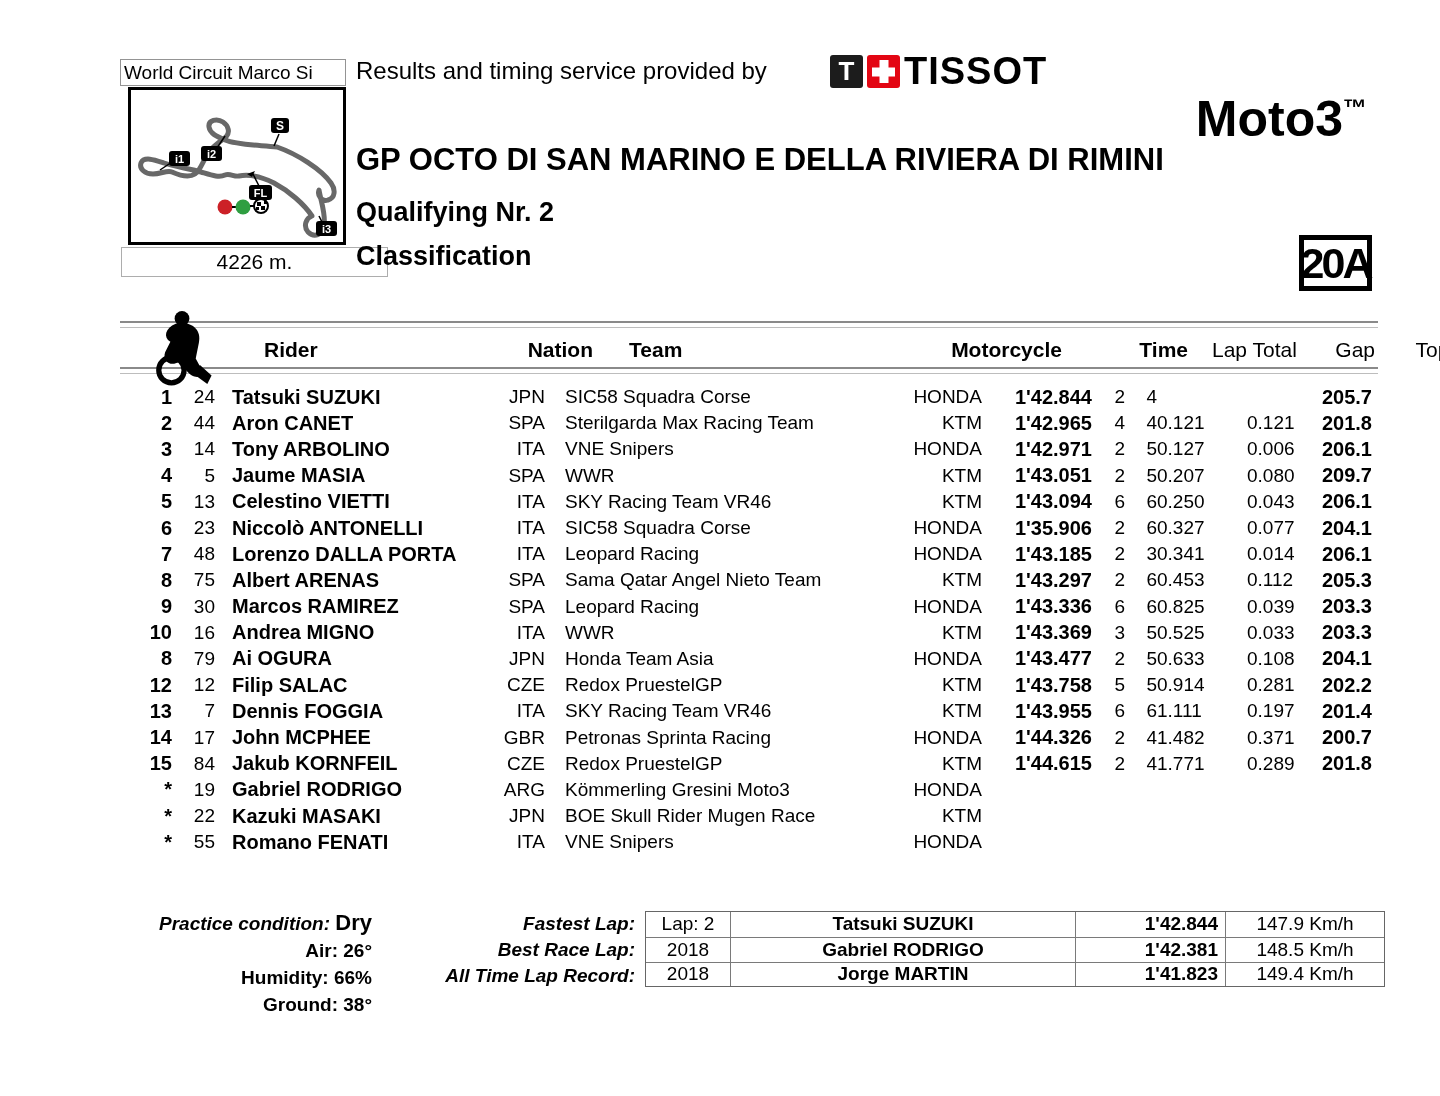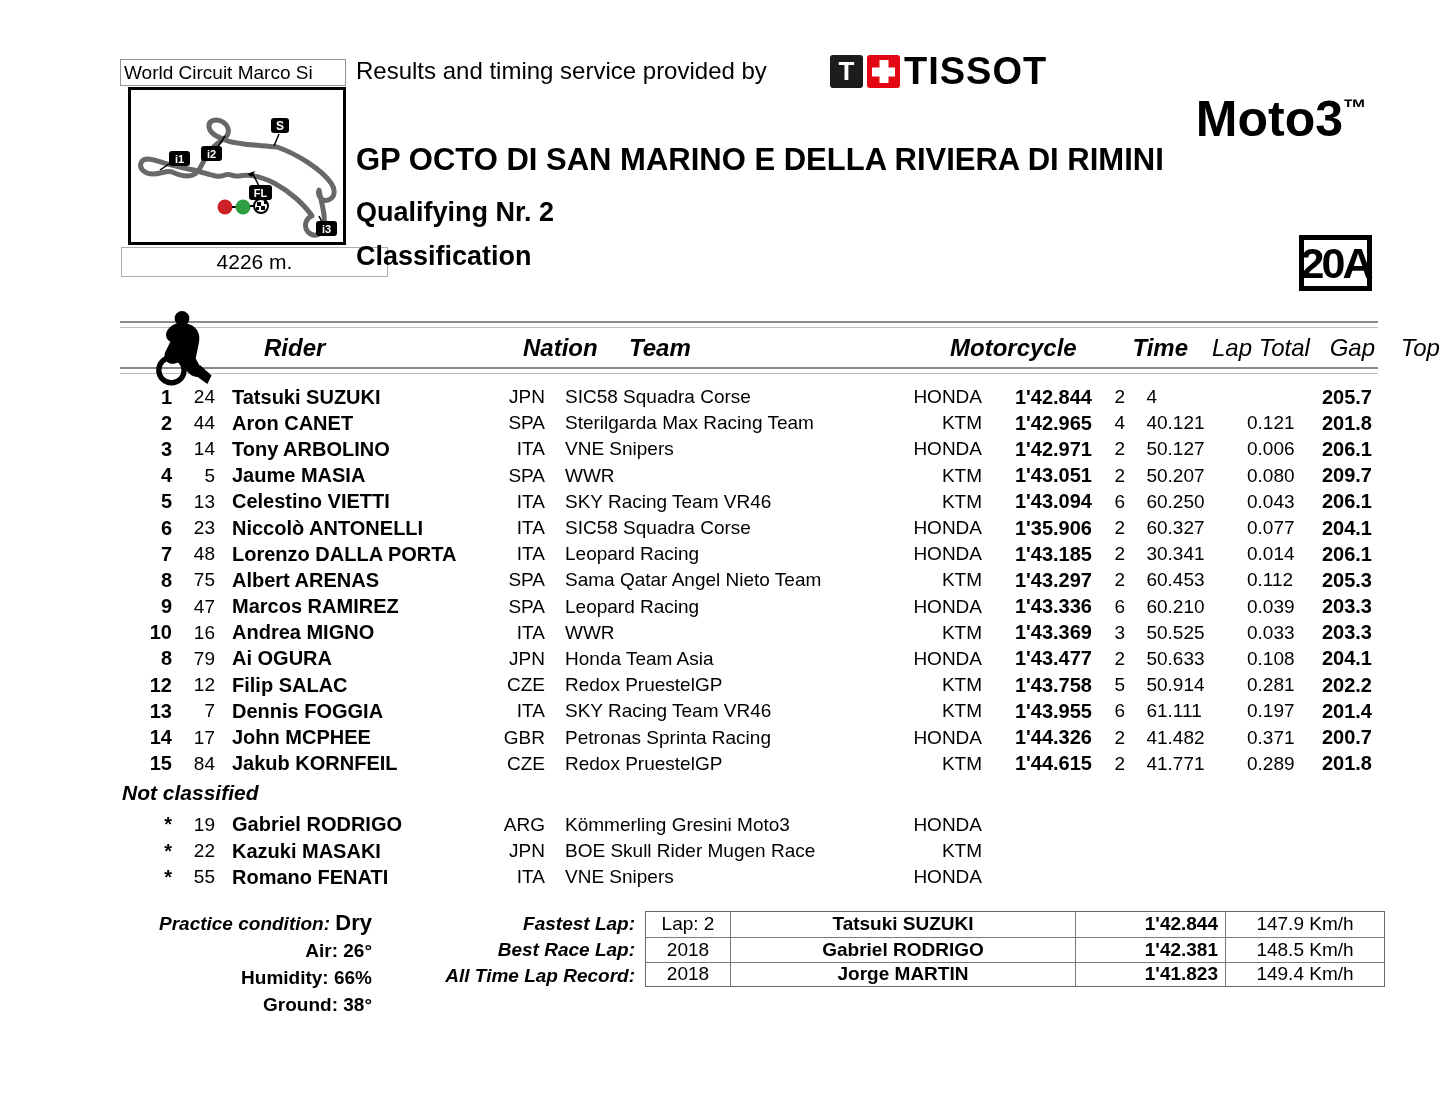--- a/index.html
+++ b/index.html
@@ -44,21 +44,21 @@
   .results { position:absolute; left:120px; top:318px; width:1252px; }
   .thead { position:relative; height:66px; }
   .hline { position:absolute; left:0; right:-6px; height:0; }
   .hline.l1 { top:3px;  border-top:2px solid #8a8a8a; }
   .hline.l2 { top:9px;  border-top:1px solid #bdbdbd; }
   .hline.l3 { top:49px; border-top:2px solid #8a8a8a; }
   .hline.l4 { top:55px; border-top:1px solid #bdbdbd; }
   .rider-icon { position:absolute; left:30px; top:-8px; width:64px; height:76px; }
   .hrow { position:absolute; left:0; top:12px; width:100%; display:grid;
           grid-template-columns:52px 43px 260px 70px 325px 112px 110px 65px 90px 125px;
-          font-style:italic; font-size:24px; align-items:end; height:32px;gap:16px; }
+          font-size:21px; align-items:end; height:32px;gap:16px; }
   .hrow .b { font-weight:bold; }
   .al { text-align:left; } .ar { text-align:right; }
   .pl17 { padding-left:17px; } .pl20 { padding-left:20px; } .pl8 { padding-left:8px; }
   .c { white-space:nowrap; }
 
   .trow { display:grid;
           grid-template-columns:52px 43px 260px 70px 325px 112px 110px 33px 32px 90px 56px 69px;
           height:26.2px; align-items:center; font-size:19px; }
   .trow .pos { font-weight:bold; text-align:right; font-size:20px; }
   .trow .num { text-align:right; }
@@ -306,29 +306,29 @@
     <div class="c moto">KTM</div>
     <div class="c time">1'43.297</div>
     <div class="c lap">2</div>
     <div class="c total">6</div>
     <div class="c gap1">0.453</div>
     <div class="c gap2">0.112</div>
     <div class="c speed">205.3</div>
   </div>
         <div class="trow">
     <div class="c pos">9</div>
-    <div class="c num">47</div>
+    <div class="c num">30</div>
     <div class="c name">Marcos RAMIREZ</div>
     <div class="c nation">SPA</div>
     <div class="c team">Leopard Racing</div>
     <div class="c moto">HONDA</div>
     <div class="c time">1'43.336</div>
     <div class="c lap">6</div>
     <div class="c total">6</div>
-    <div class="c gap1">0.210</div>
+    <div class="c gap1">0.825</div>
     <div class="c gap2">0.039</div>
     <div class="c speed">203.3</div>
   </div>
         <div class="trow">
     <div class="c pos">10</div>
     <div class="c num">16</div>
     <div class="c name">Andrea MIGNO</div>
     <div class="c nation">ITA</div>
     <div class="c team">WWR</div>
     <div class="c moto">KTM</div>
@@ -404,21 +404,20 @@
     <div class="c moto">KTM</div>
     <div class="c time">1'44.615</div>
     <div class="c lap">2</div>
     <div class="c total">4</div>
     <div class="c gap1">1.771</div>
     <div class="c gap2">0.289</div>
     <div class="c speed">201.8</div>
   </div>
       </div>
 
-    <div class="nc-label">Not classified</div>
 
     <div id="rows-nc">
         <div class="trow">
     <div class="c pos">*</div>
     <div class="c num">19</div>
     <div class="c name">Gabriel RODRIGO</div>
     <div class="c nation">ARG</div>
     <div class="c team">Kömmerling Gresini Moto3</div>
     <div class="c moto">HONDA</div>
     <div class="c time"></div>

